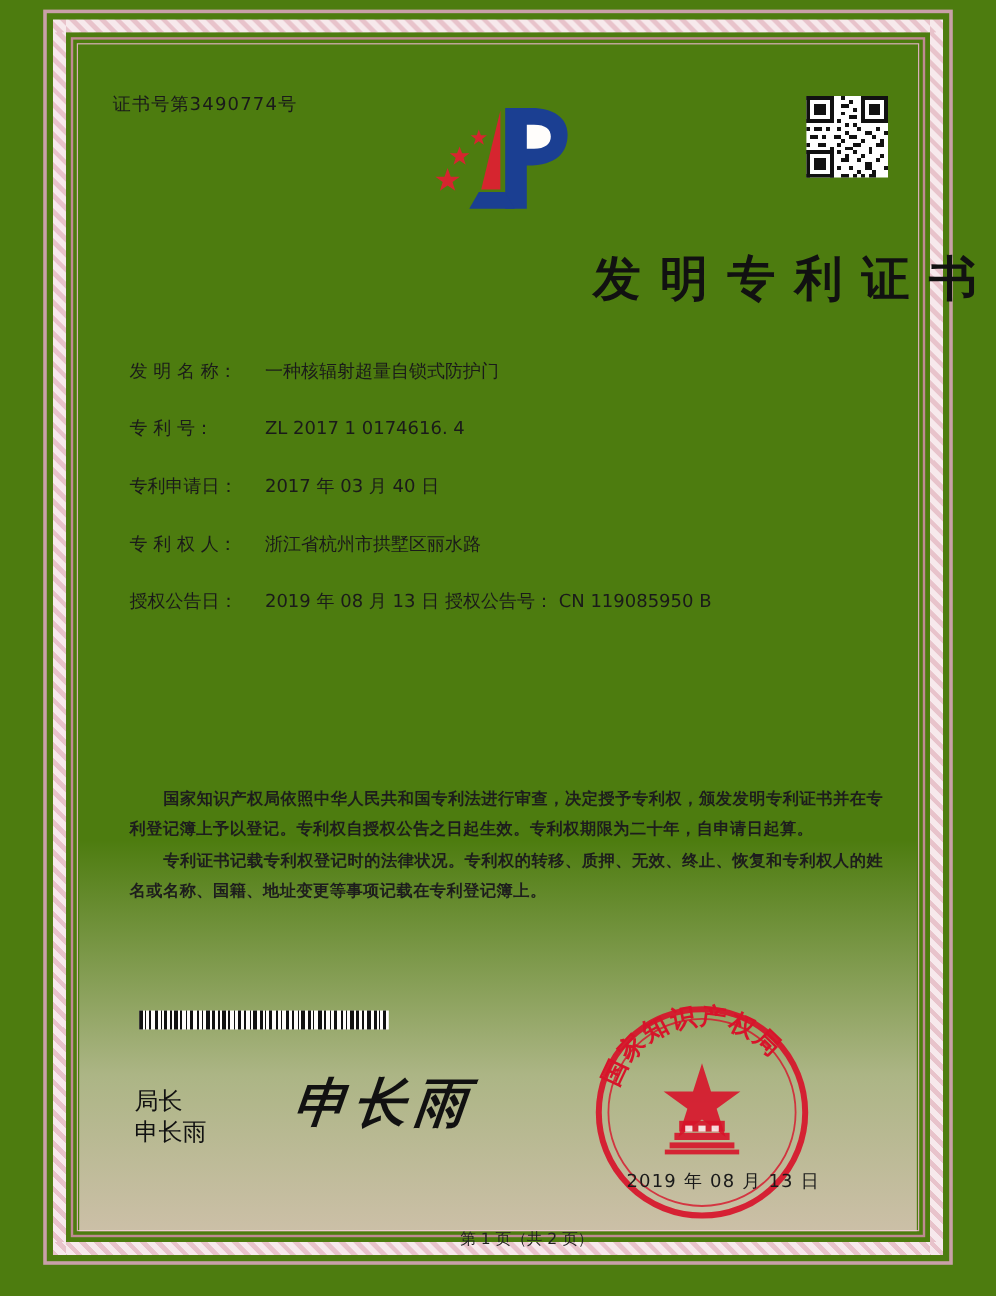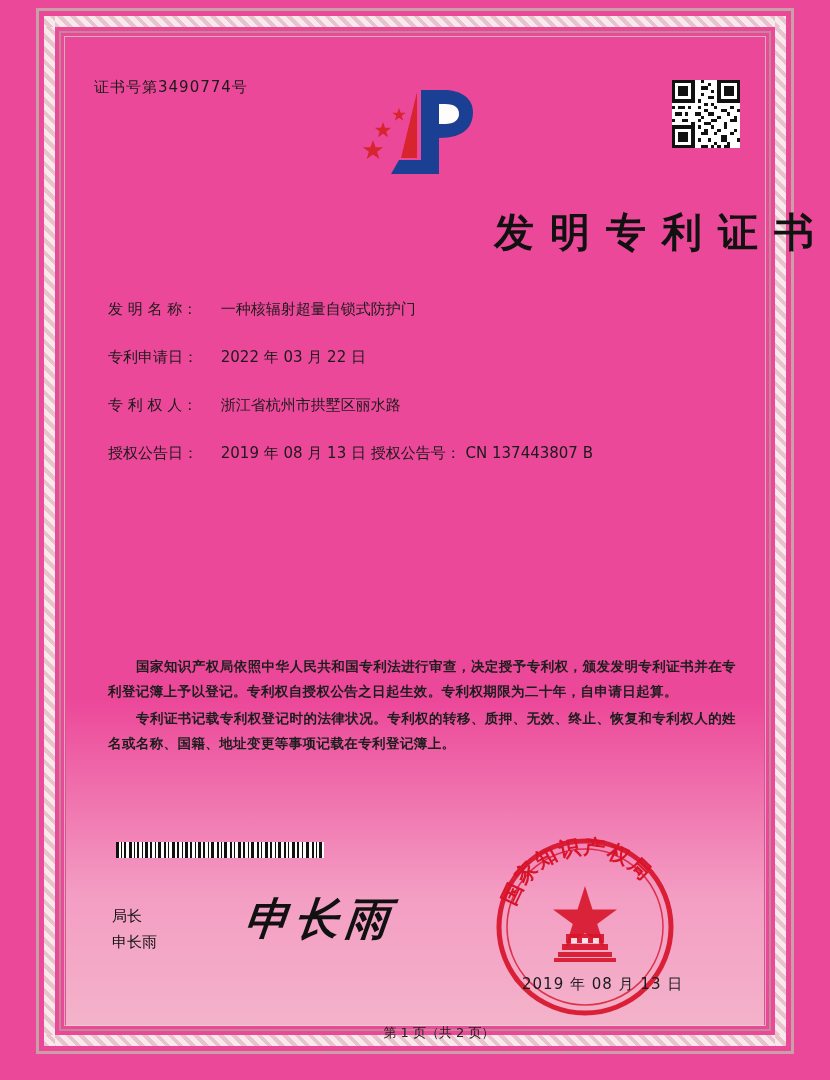--- a/index.html
+++ b/index.html
@@ -10,21 +10,21 @@
   body {
     width: 830px;
     height: 1080px;
     font-family: "Liberation Sans", sans-serif;
     overflow: hidden;
   }
   .page {
     position: relative;
     width: 830px;
     height: 1080px;
-    background: #ec4899;
+    background: #4d7c0f;
   }
   
   .border-outer {
     position: absolute;
     left: 36px;
     top: 8px;
     width: 758px;
     height: 1046px;
     border: 3px solid #c9a0a8;
     box-sizing: border-box;
@@ -163,24 +163,24 @@
     left: 116px;
     top: 842px;
     width: 208px;
     height: 16px;
   }
 
   .signature-block {
     position: absolute;
     left: 112px;
     top: 905px;
-    font-size: 15px;
+    font-size: 20px;
     color: #111;
     line-height: 26px;
-    font-family: Liberation Mono, monospace;
+    font-family: Liberation Sans, sans-serif;
   }
   .handwriting {
     position: absolute;
     left: 245px;
     top: 890px;
     font-family: "DejaVu Serif", serif;
     font-size: 44px;
     font-style: italic;
     font-weight: bold;
     color: #111;
@@ -330,32 +330,36 @@
   </div>
 
   <div class="title">发明专利证书</div>
 
   <div class="fields">
     <div class="field">
       <span class="lbl">发 明 名 称：</span>
       <span class="val">一种核辐射超量自锁式防护门</span>
     </div>
     <div class="field">
+      <span class="lbl">专 利 号：</span>
+      <span class="val">ZL 2017 1 0174616. 4</span>
+    </div>
+    <div class="field">
       <span class="lbl">专利申请日：</span>
-      <span class="val">2022 年 03 月 22 日</span>
+      <span class="val">2017 年 03 月 40 日</span>
     </div>
     <div class="field">
       <span class="lbl">专 利 权 人：</span>
       <span class="val">浙江省杭州市拱墅区丽水路</span>
     </div>
     <div class="field">
       <span class="lbl">授权公告日：</span>
       <span class="val">2019 年 08 月 13 日</span>
       <span class="sub-lbl">授权公告号：</span>
-      <span class="val">CN 137443807 B</span>
+      <span class="val">CN 119085950 B</span>
     </div>
   </div>
 
   <div class="para">
     <p>国家知识产权局依照中华人民共和国专利法进行审查，决定授予专利权，颁发发明专利证书并在专利登记簿上予以登记。专利权自授权公告之日起生效。专利权期限为二十年，自申请日起算。</p>
     <p>专利证书记载专利权登记时的法律状况。专利权的转移、质押、无效、终止、恢复和专利权人的姓名或名称、国籍、地址变更等事项记载在专利登记簿上。</p>
   </div>
 
   <div class="barcode">
     <svg viewBox="0 0 208 16" width="208" height="16" shape-rendering="crispEdges">

